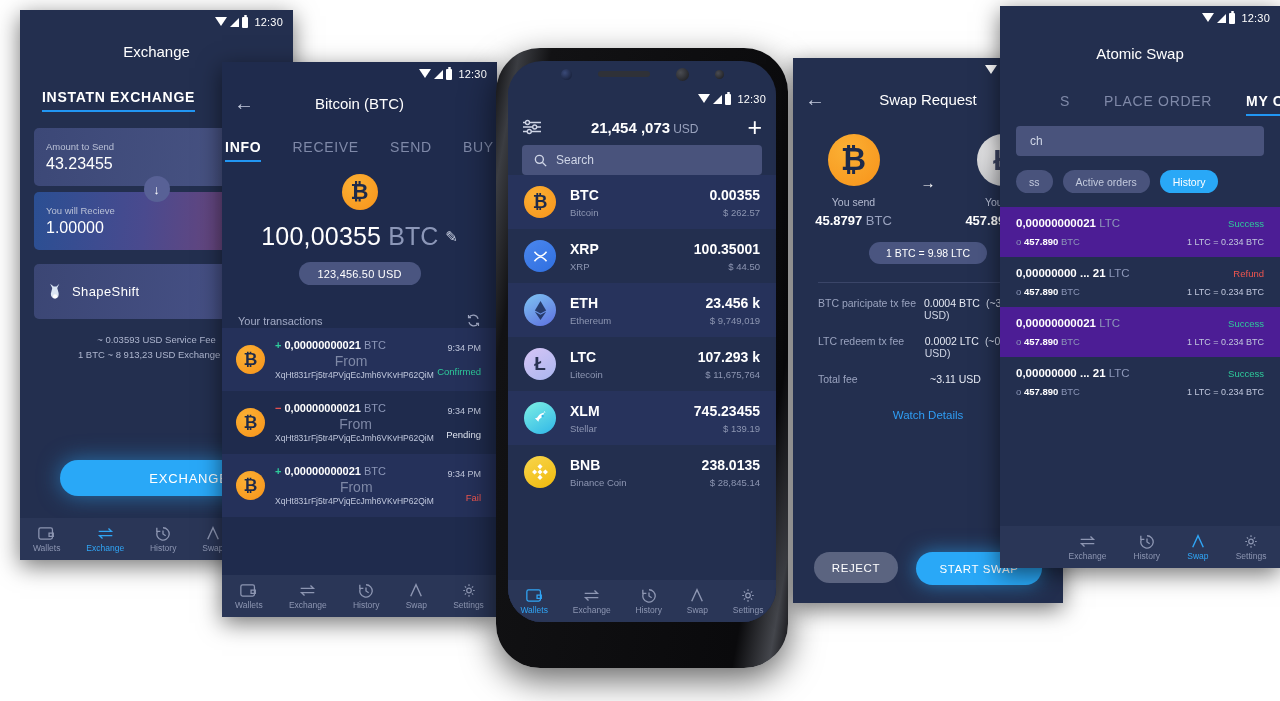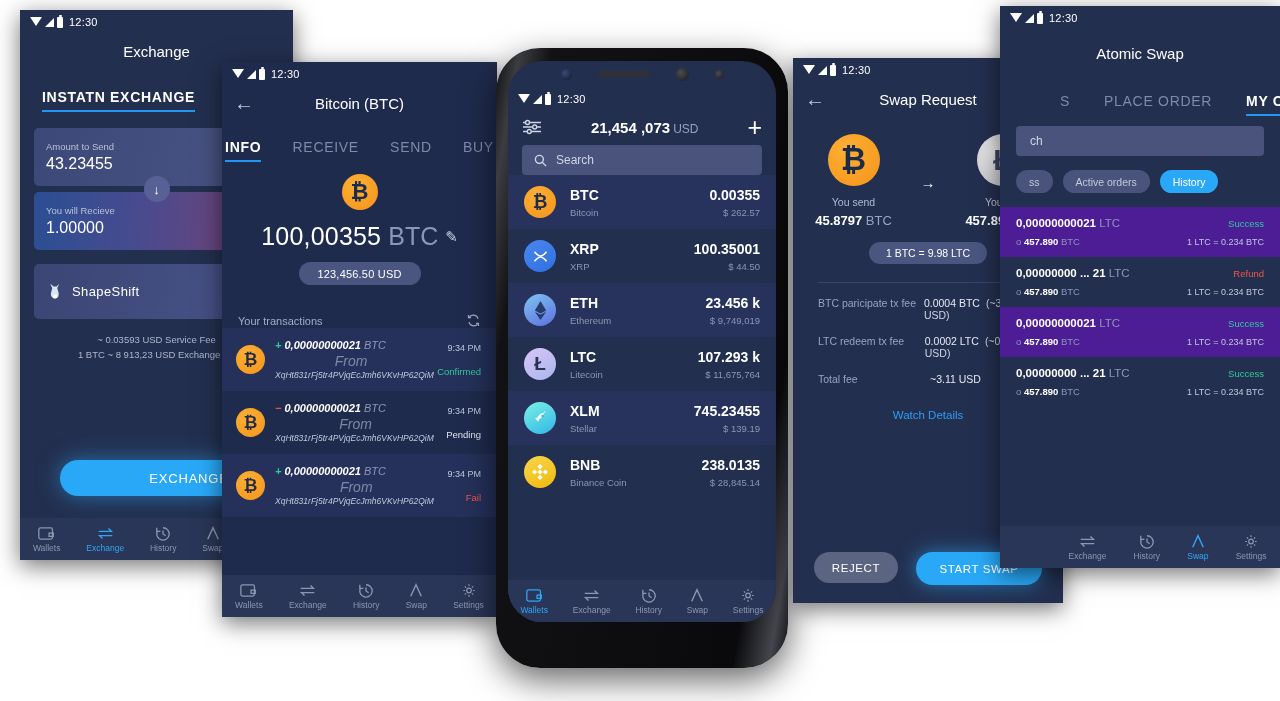--- a/index.html
+++ b/index.html
@@ -15,21 +15,21 @@
   .panel {
     position: absolute;
     background: #232f4f;
     overflow: hidden;
     color: #fff;
   }
   .panel.shadow { box-shadow: 0 6px 22px rgba(0,0,0,.55); }
 
   
   .statusbar {
-    height: 22px; display: flex; align-items: center; 
+    height: 22px; display: flex; align-items: center; justify-content: flex-end;
     gap: 4px; padding: 12px 10px; font-size: 11px; color: #fff;
   }
   .sb-icons { display:flex; align-items:center; gap:3px; }
   .ic-wifi { width:0;height:0;border-left:6px solid transparent;border-right:6px solid transparent;border-top:9px solid #fff; margin-top:-1px;}
   .ic-sig  { width:0;height:0;border-left:9px solid transparent;border-bottom:9px solid #fff; }
   .ic-bat  { width:6px;height:11px;background:#fff;border-radius:1px;position:relative;}
   .ic-bat:after{content:"";position:absolute;top:-2px;left:1.5px;width:3px;height:2px;background:#fff;border-radius:1px;}
   .sb-time { font-size:11px; letter-spacing:.2px; margin-left:2px;}
 
   
@@ -114,21 +114,21 @@
   .usdpill {
     margin: 11px auto 0; width: 122px; height: 23px; border-radius: 12px;
     background:#4a5580; color:#fff; font-size: 11px;
     display:flex; align-items:center; justify-content:center; letter-spacing:.2px;
   }
   .txhead { display:flex; align-items:center; justify-content:space-between; padding: 0 16px; margin-top: 28px; }
   .txhead .t { font-size: 11px; color:#a3abc6; }
   .txrow { display:flex; align-items:center; gap:10px; padding: 11px 16px 11px 14px; }
   .txrow.alt { background:#25315a; }
   .txrow .cc { width:29px;height:29px;font-size:17px; }
-  .txrow .mid { flex:1; min-width:0;font-style:italic; }
+  .txrow .mid { flex:1; min-width:0; }
   .tx-amt { font-size: 11px; font-weight: bold; color:#fff; white-space:nowrap; }
   .tx-amt .sign-p { color:#2ecc9b; }
   .tx-amt .sign-m { color:#ec5252; }
   .tx-amt .unit { color:#8c97b8; font-weight:normal; }
   .tx-from { font-size: 14px; color:#7e88a6; margin-top: 2px; text-align: center; }
   .tx-addr { font-size: 8.5px; color:#c1c8dd; margin-top: 1px; }
   .txrow .right { text-align:right; }
   .tx-time { font-size: 9px; color:#c1c8dd; }
   .tx-status { font-size: 9.5px; margin-top: 13px; }
   .st-confirmed { color:#2ecc9b; }

